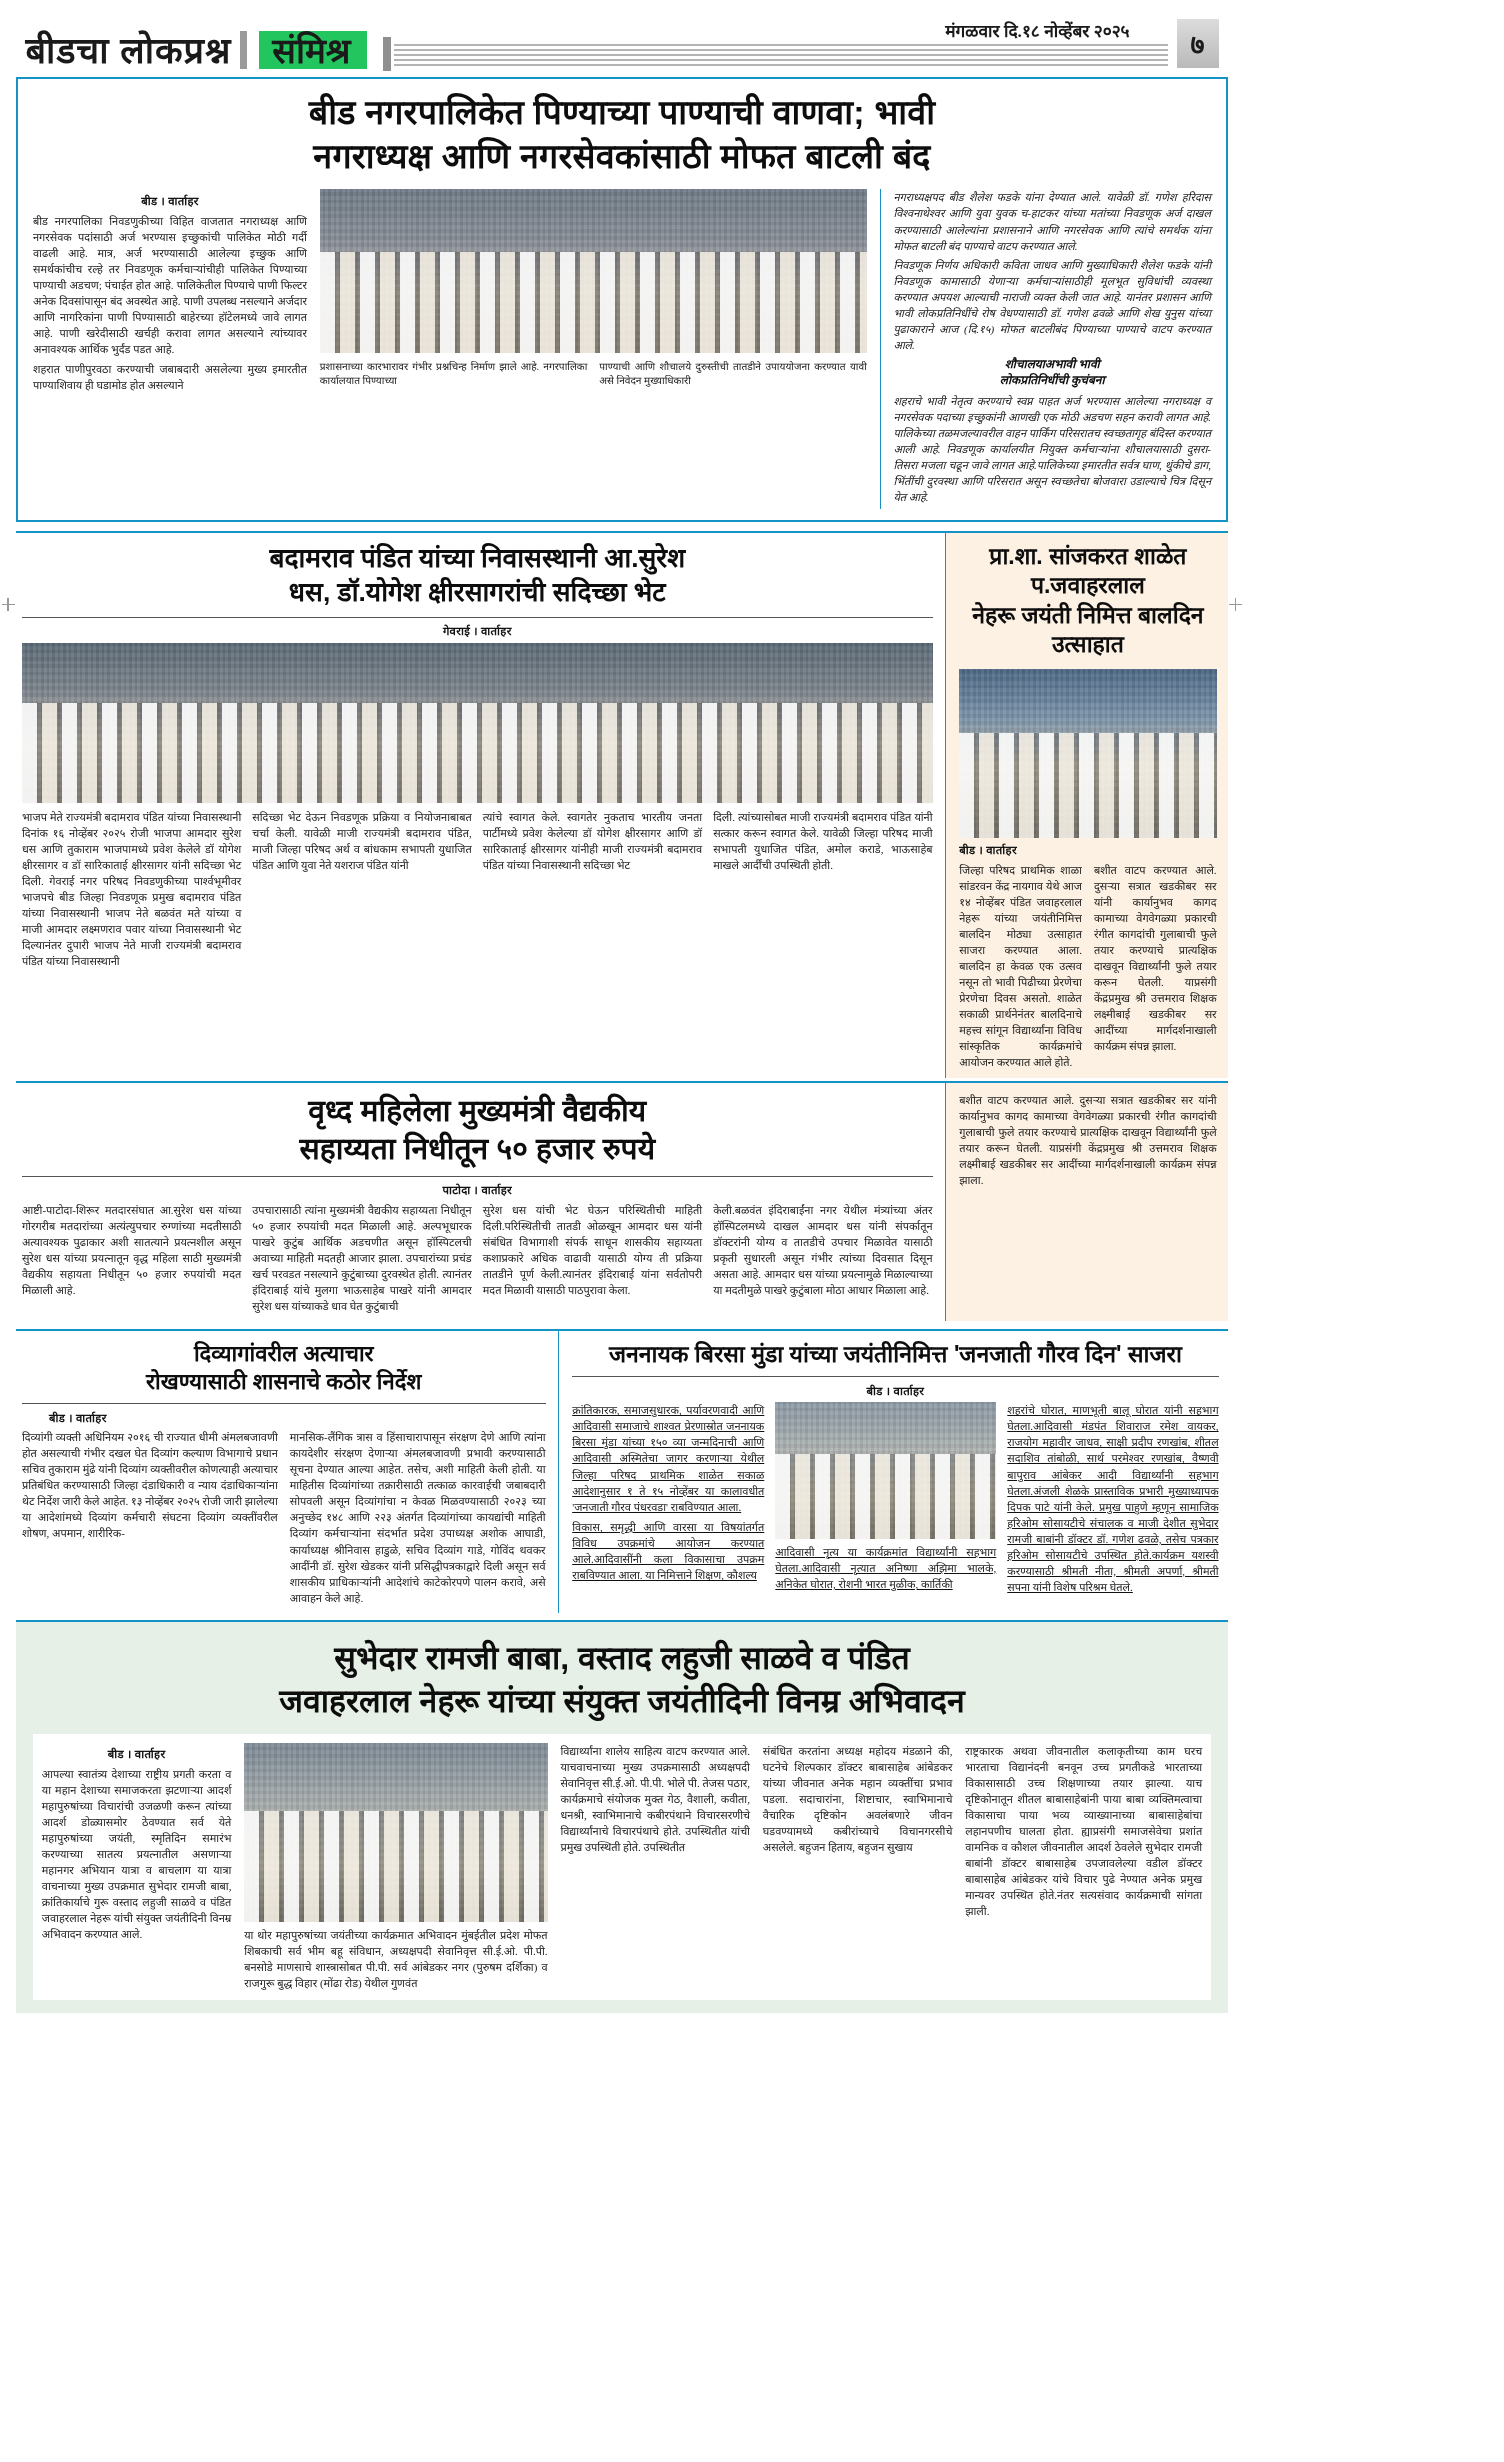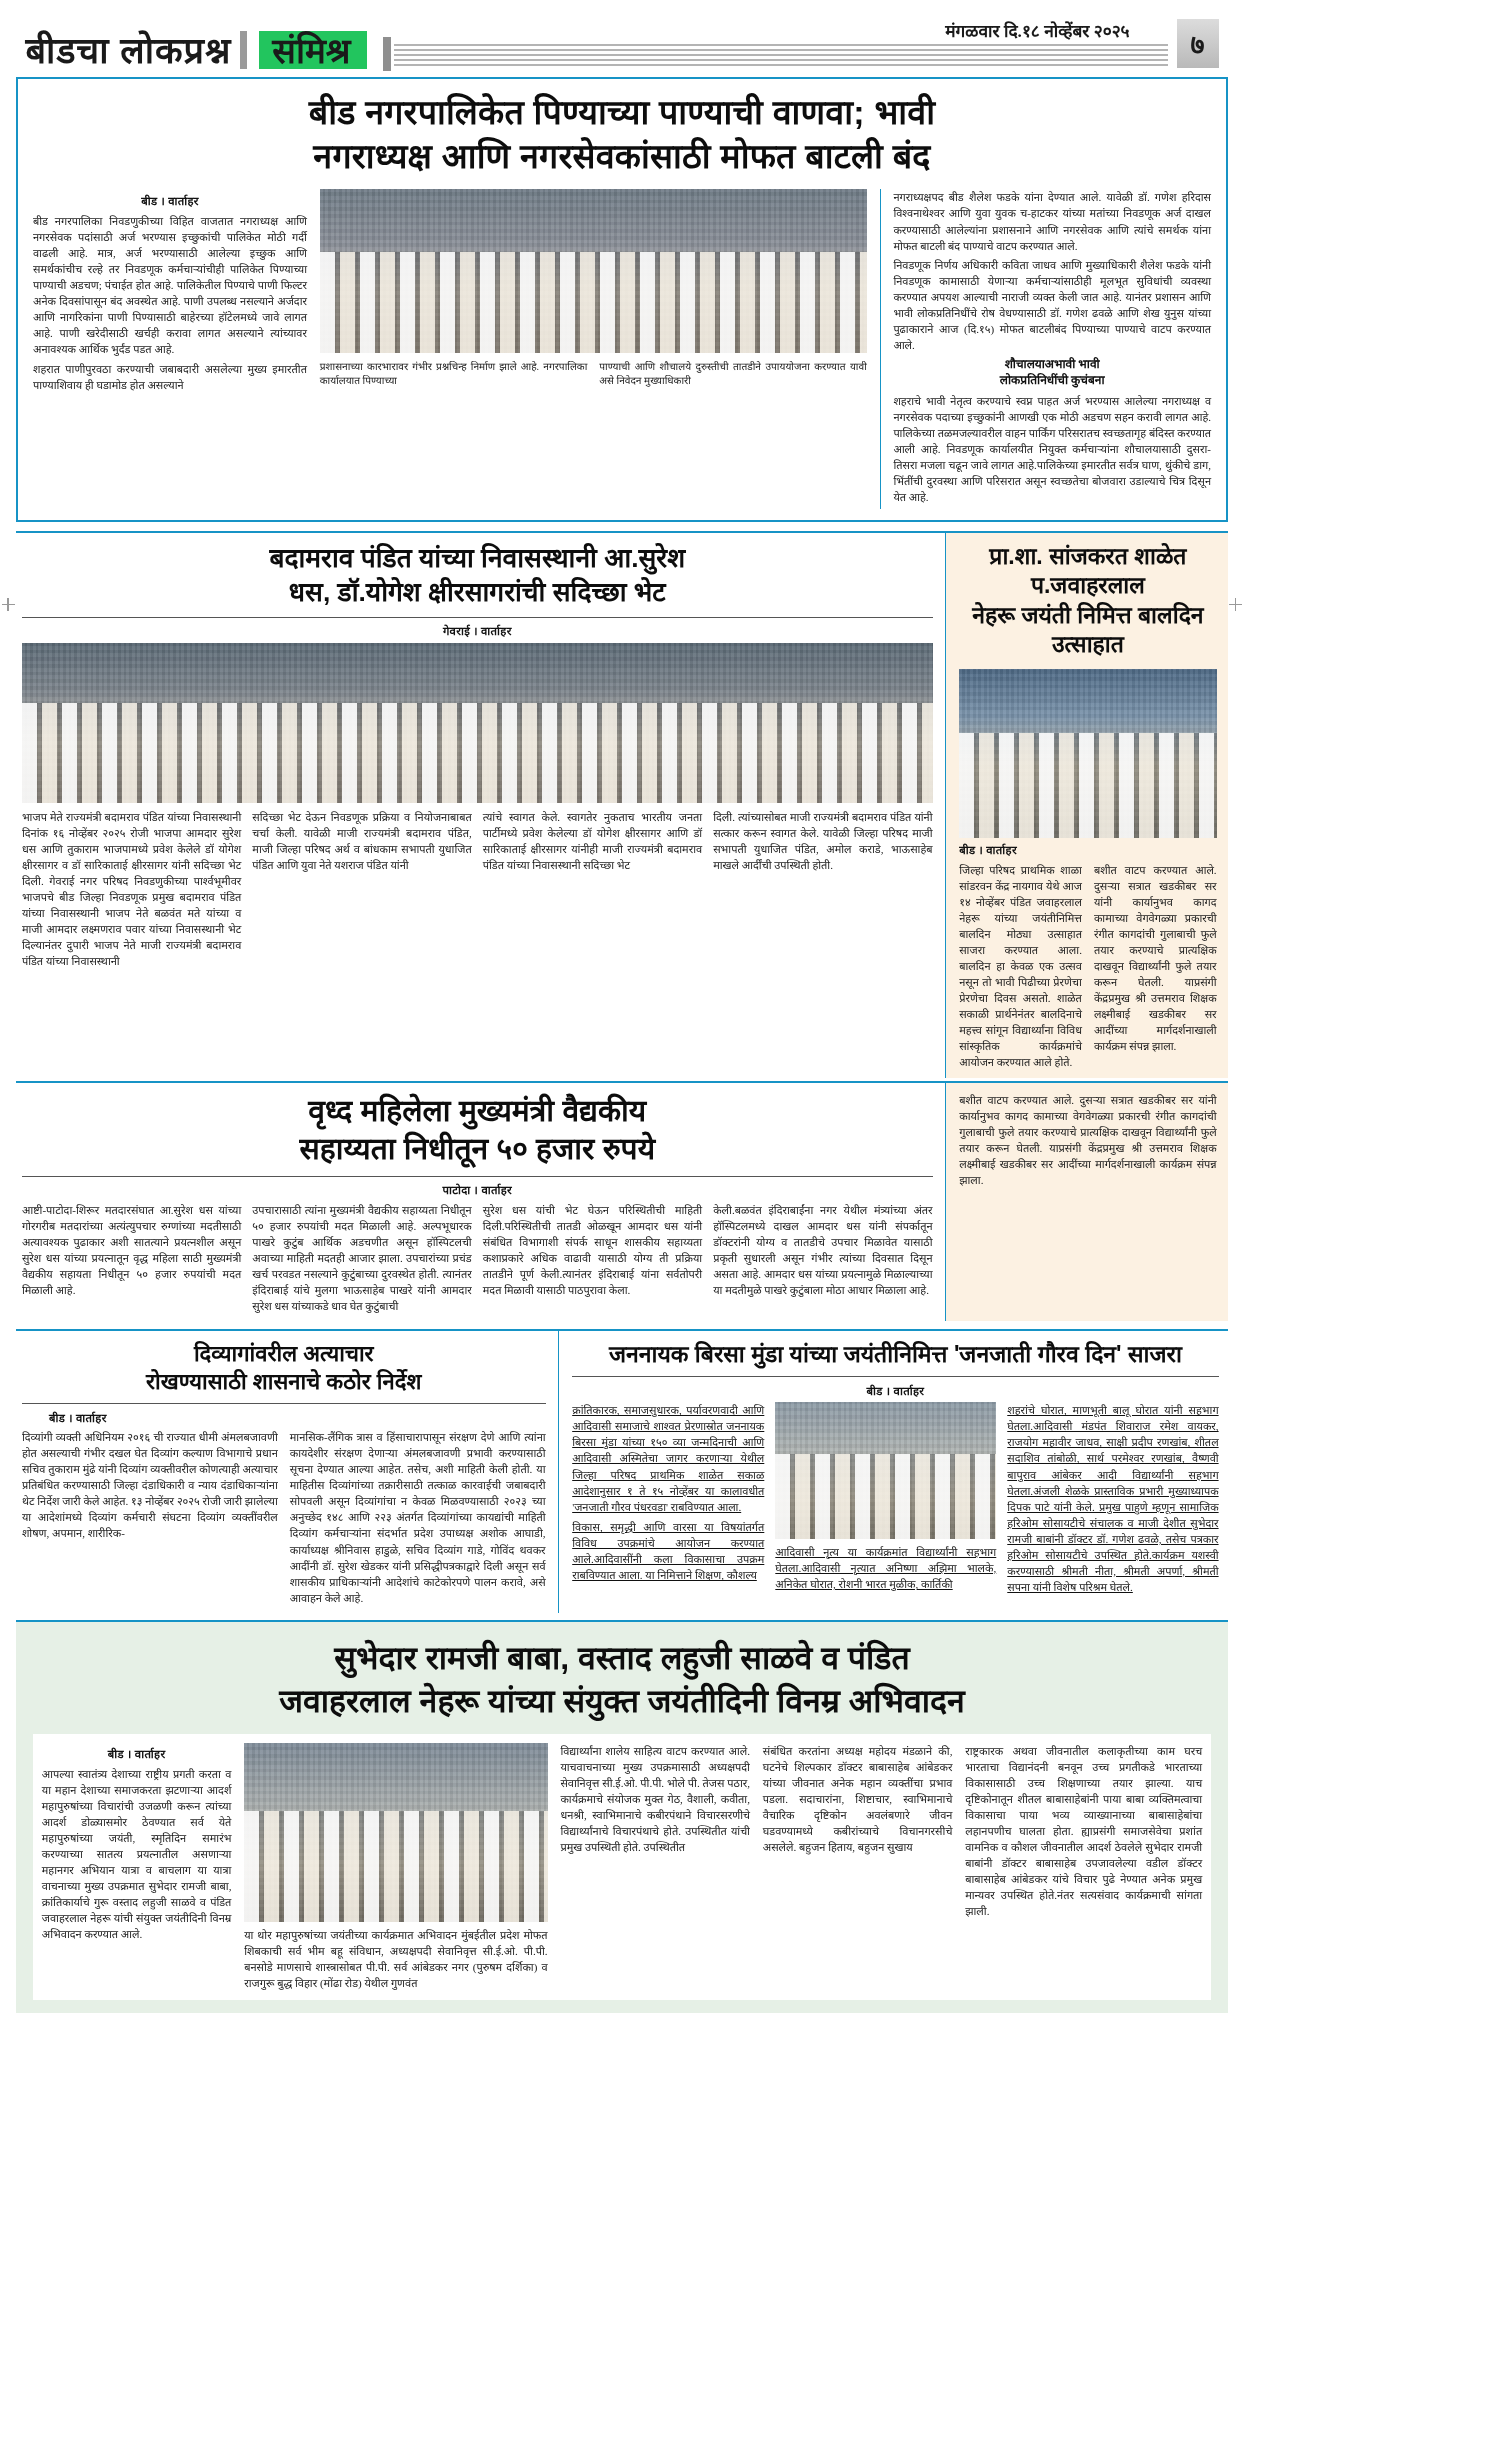--- a/index.html
+++ b/index.html
@@ -32,21 +32,21 @@
   .caption{font-size:10.2px;line-height:1.4;text-align:justify;color:#222;}
   .photo{background:#cfcfcf;position:relative;overflow:hidden;}
   .rule{height:0.9px;background:#555;}
 
   
   .lead-box{border:2.7px solid #1693c6;margin-top:3.6px;padding:12.8px 14.6px 11px 14.6px;box-sizing:border-box;}
   .lead-hl{font-size:34px;letter-spacing:0.2px;}
   .lead-grid{display:flex;gap:12.8px;margin-top:11px;}
   .lead-c1{width:274px;}
   .lead-c2{width:547px;}
-  .lead-c3{flex:1;border-left:1.8px solid #1693c6;padding-left:12.8px;}
+  .lead-c3{flex:1;border-left:1.8px solid #1693c6;padding-left:12.8px;font-style:italic;}
   .lead-photo{width:100%;height:164px;margin-bottom:6.4px;}
 
   
   .mid-row{display:flex;margin-top:9px;border-top:2.7px solid #1693c6;}
   .mid-left{width:930px;padding:9px 12.8px 7.3px 5.5px;box-sizing:border-box;border-right:1.8px solid #1693c6;}
   .mid-right{flex:1;background:#fcf1e2;padding:9px 11px 7.3px 12.8px;box-sizing:border-box;}
   .mid-hl{font-size:26.4px;}
   .mid-hl-r{font-size:23px;}
   .cols2{display:flex;gap:12px;margin-top:5.5px;}
   .cols2>div{flex:1;}

